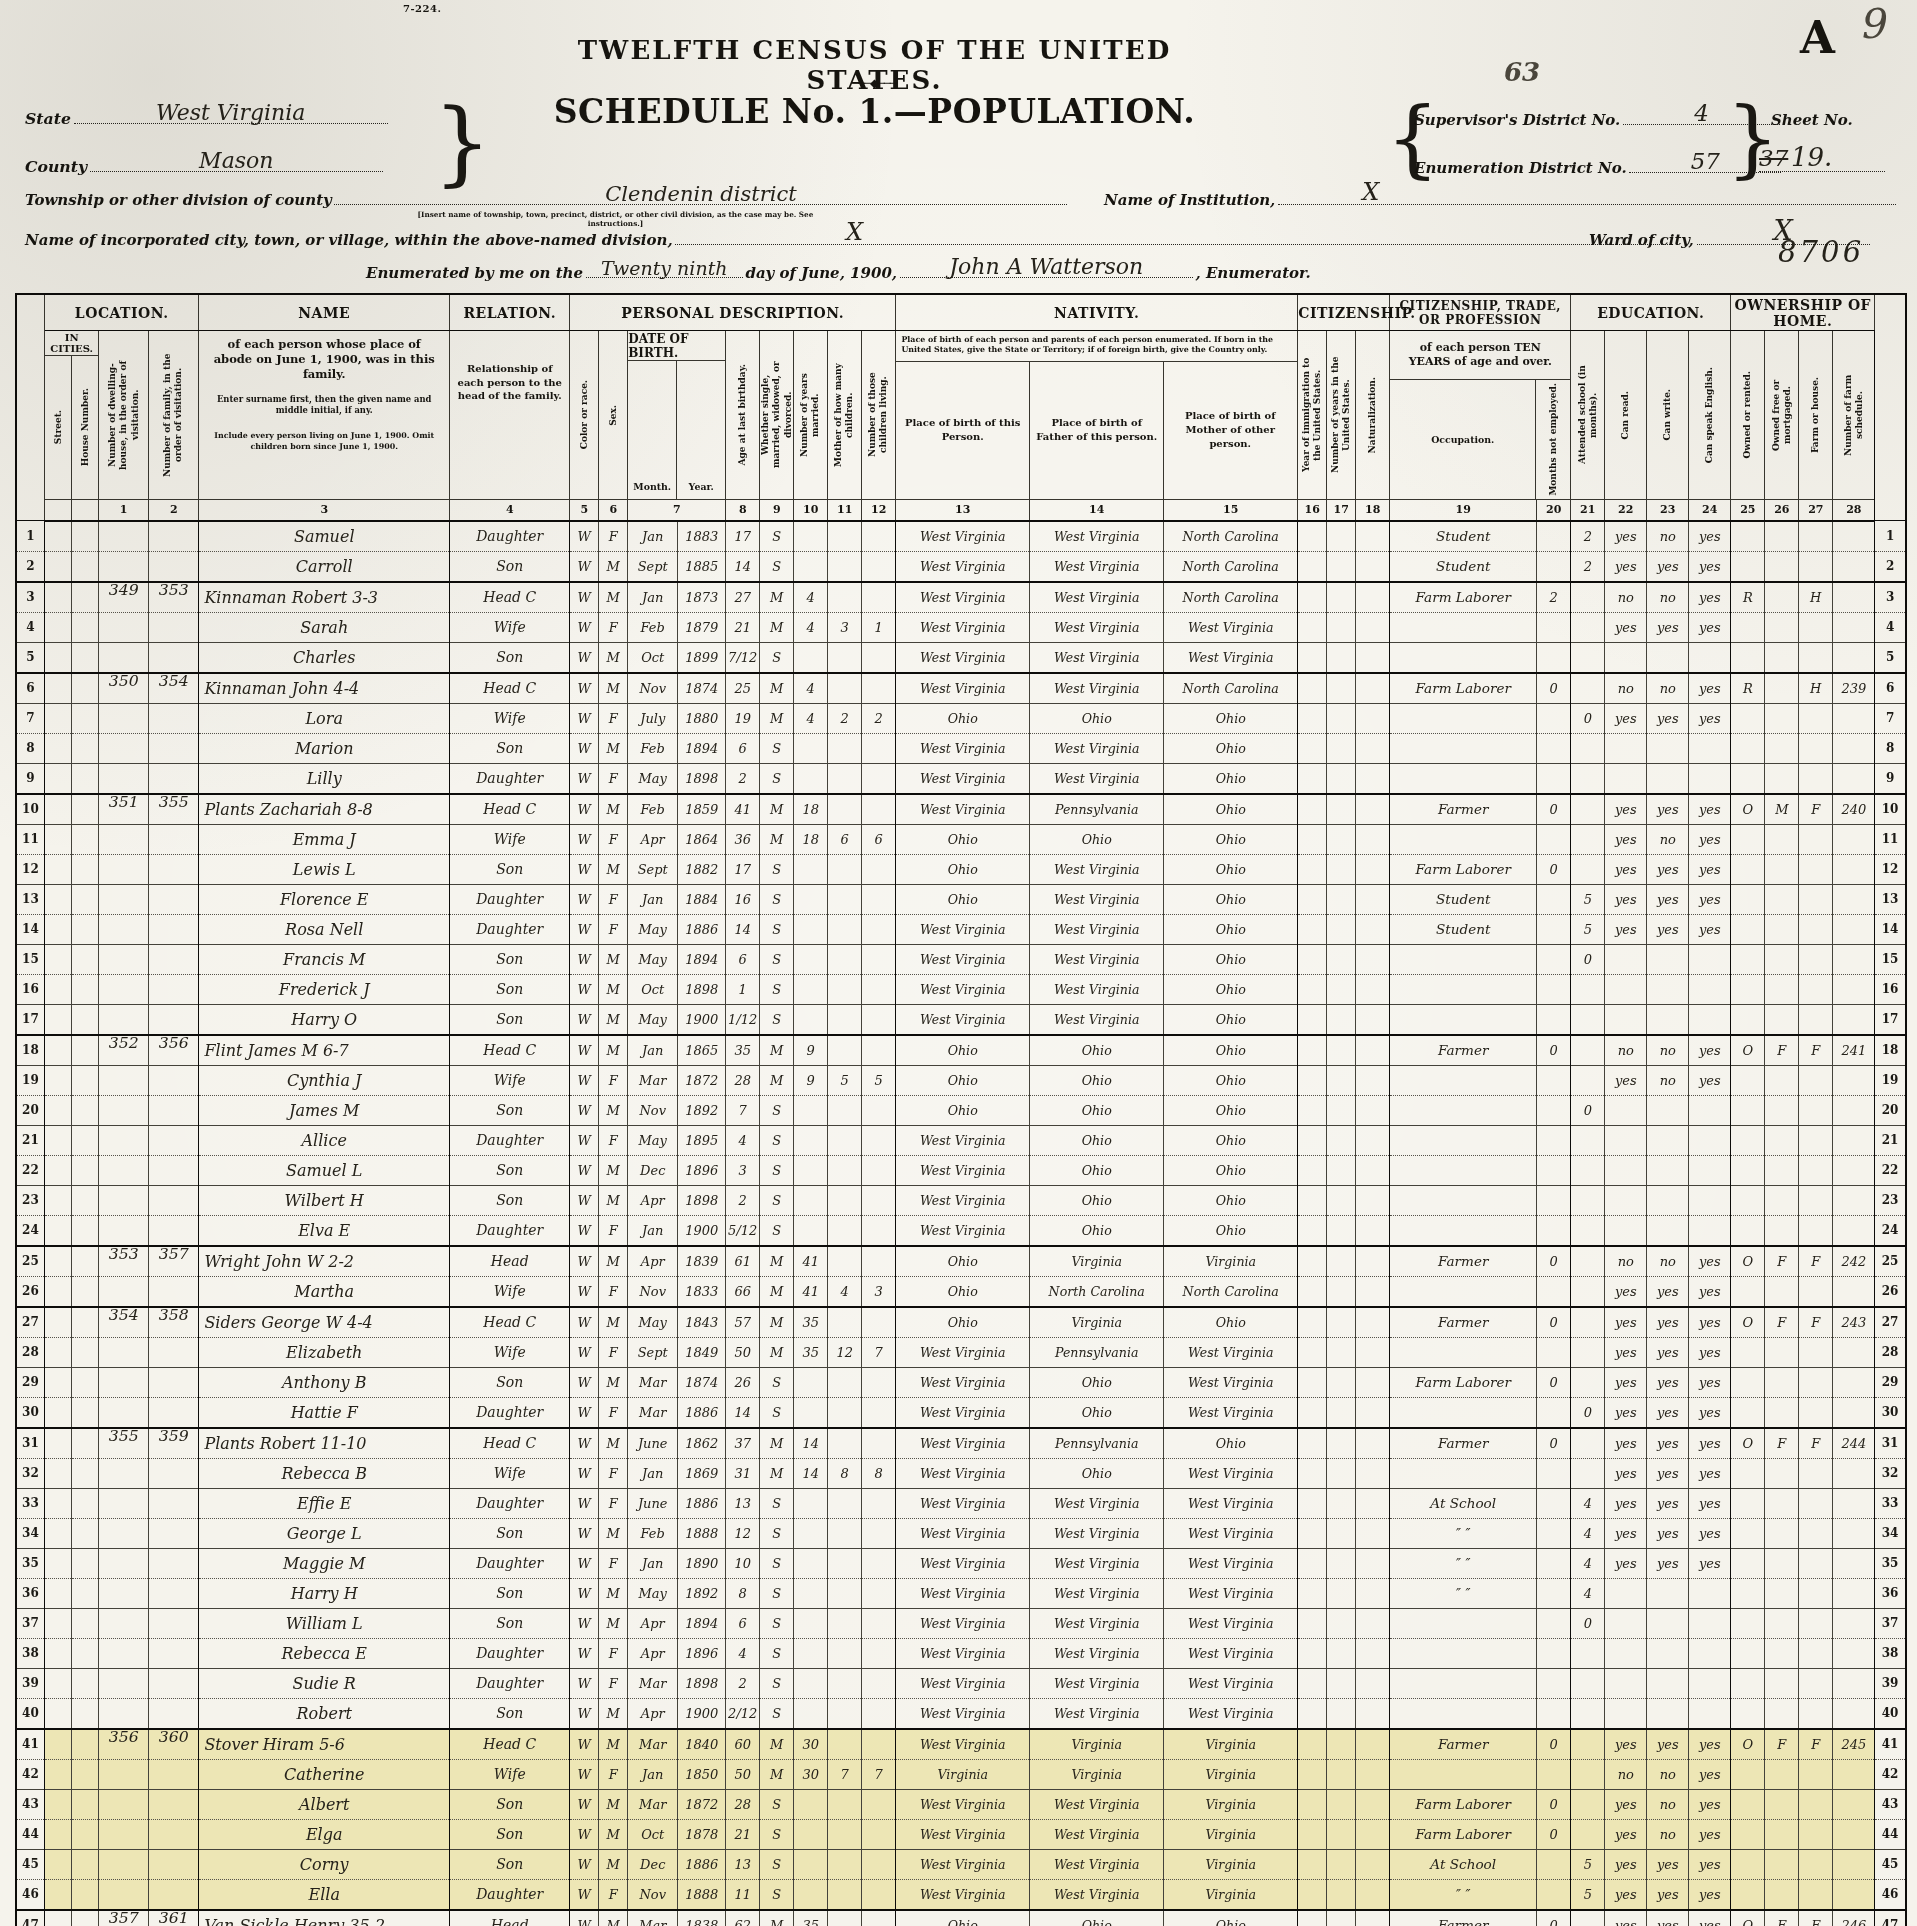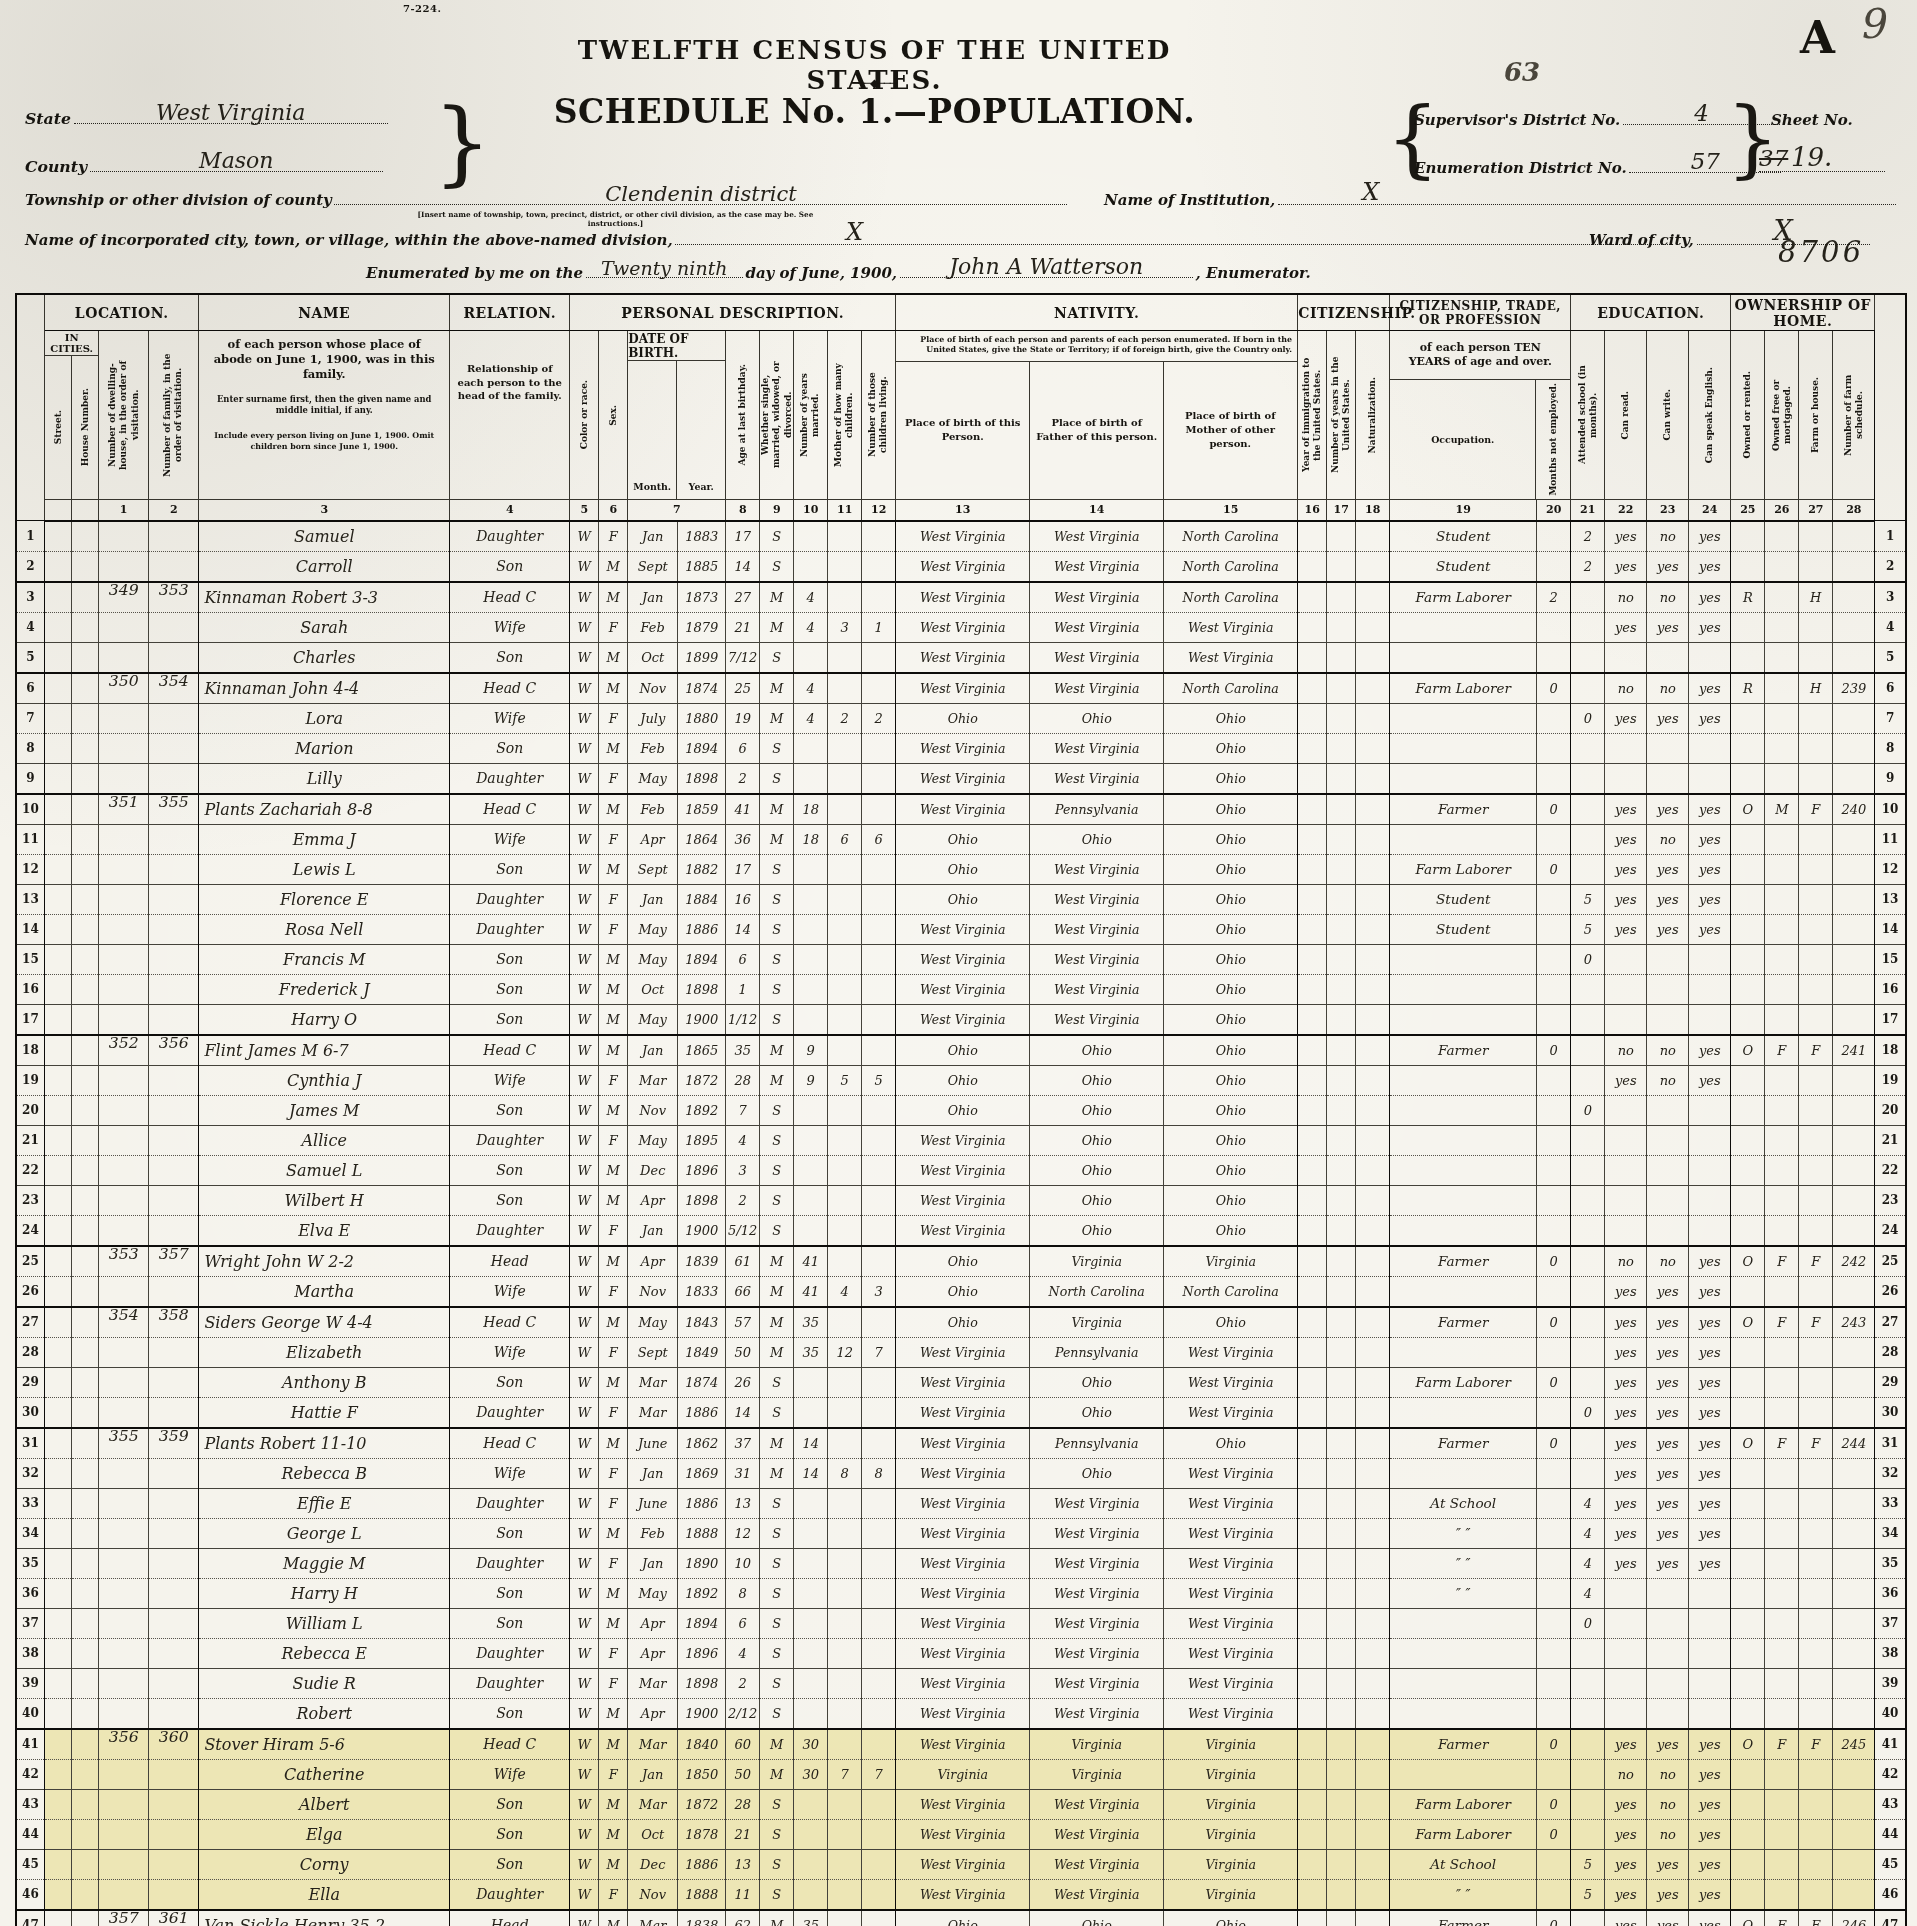--- a/index.html
+++ b/index.html
@@ -44,21 +44,21 @@
   .hflex>div{box-sizing:border-box;border-right:0.8px solid #37352e;display:flex;align-items:center;justify-content:center;}
   .hflex>div:last-child{border-right:none;}
   .ic-top{height:24px;border-bottom:0.8px solid #37352e;display:flex;align-items:center;justify-content:center;
       font-size:10px;font-weight:700;}
   .stack{display:flex;flex-direction:column;height:100%;box-sizing:border-box;}
   .namedesc{padding:6.3px 7.3px;text-align:center;}
   .namedesc .d1{font-size:11.5px;font-weight:700;line-height:1.3;}
   .namedesc .d2{font-size:8.4px;font-weight:700;margin-top:11.5px;line-height:1.3;}
   .namedesc .d3{font-size:7.9px;font-weight:700;margin-top:15.7px;line-height:1.35;}
   .reldesc{font-size:10px;font-weight:700;text-align:center;padding:31px 4.2px 0;line-height:1.35;}
-  .natnote{font-size:7.9px;font-weight:700;text-align:right;padding:4.2px 5.2px;border-bottom:0.8px solid #37352e;
+  .natnote{font-size:7.9px;font-weight:700;text-align:left;padding:4.2px 5.2px;border-bottom:0.8px solid #37352e;
       height:31px;box-sizing:border-box;line-height:1.3;}
   .poblbl{font-size:10px;font-weight:700;text-align:center;line-height:1.4;padding:0 3.1px;}
   .dobtop{height:29px;border-bottom:0.8px solid #37352e;display:flex;align-items:center;justify-content:center;
       font-size:12px;font-weight:700;text-align:left;}
   .dobbot{flex:1;display:flex;}
   .dobbot>div{flex:1;display:flex;align-items:flex-end;justify-content:center;padding-bottom:6.3px;
       font-size:9.4px;font-weight:700;border-right:0.8px solid #37352e;box-sizing:border-box;}
   .dobbot>div:last-child{border-right:none;}
   .occdesc{height:48px;border-bottom:0.8px solid #37352e;display:flex;align-items:center;justify-content:center;
       font-size:11px;font-weight:700;text-align:center;padding:0 7.3px;line-height:1.3;}

